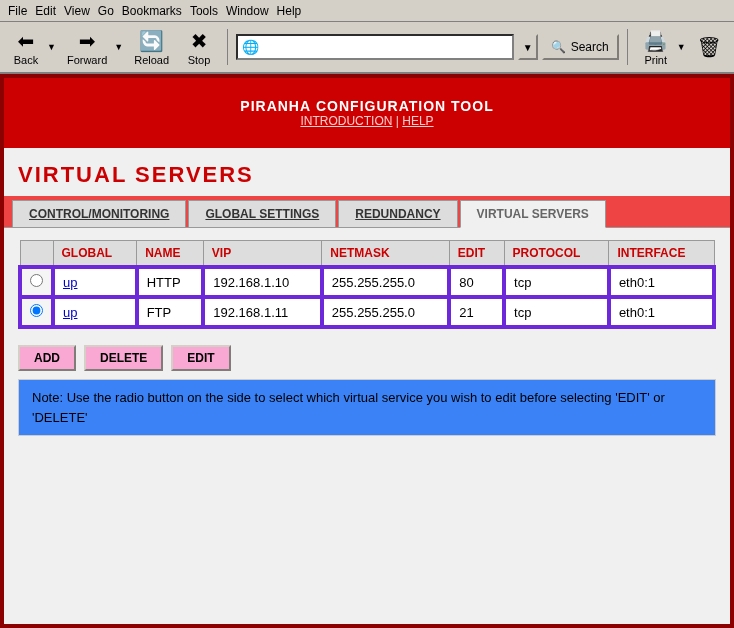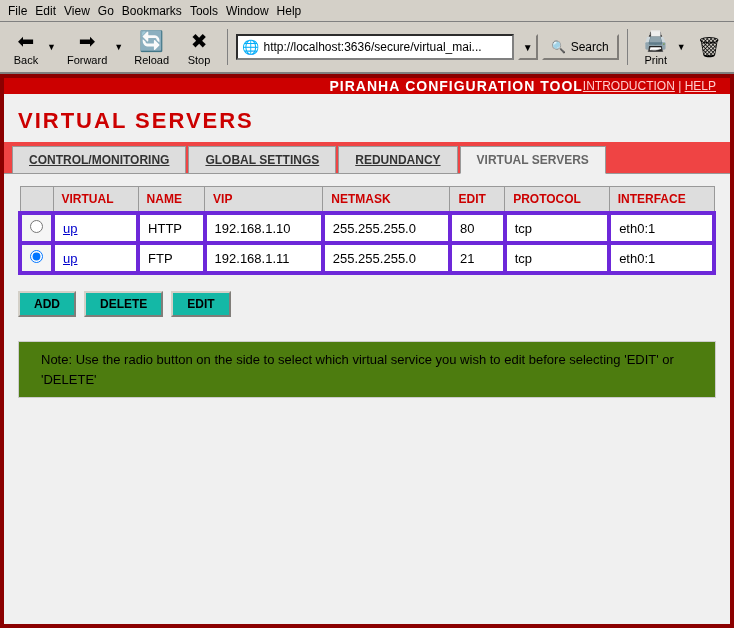--- a/index.html
+++ b/index.html
@@ -130,24 +130,25 @@
     .inner-content {
       background: #f0f0f0;
       height: 100%;
       overflow-y: auto;
     }
 
     
     .app-header {
       background: #cc0000;
       color: #fff;
-      padding: 0 14px;
-      display: flex;
-      justify-content: flex-end;
-      align-items: center;
+      padding: 20px 14px;
+      display: flex;
+      justify-content: center;
+      align-items: center;
+      flex-direction: column;
     }
     .app-title {
       font-size: 14px;
       font-weight: bold;
       letter-spacing: 1px;
     }
     .app-title span.brand { color: #fff; font-weight: 900; }
     .header-links {
       font-size: 12px;
       color: #ffcccc;
@@ -233,38 +234,38 @@
       cursor: pointer;
     }
 
     
     .action-buttons {
       padding: 8px 14px;
       display: flex;
       gap: 8px;
     }
     .action-btn {
-      background: #14b8a6;
+      background: #f9a8d4;
       border: 2px outset #d4d0c8;
       padding: 4px 14px;
       font-size: 12px;
       font-weight: bold;
       cursor: pointer;
       color: #000;
     }
 
     
     .note-text {
-      padding: 8px 22px;
+      padding: 8px 13px;
       font-size: 13px;
       color: #000;
       line-height: 1.5;
       border: 1px solid #ccc;
-      margin: 16px 14px 14px 14px;
-      background: #4d7c0f;
+      margin: 0 14px 14px 14px;
+      background: #3b82f6;
     }
   </style>
 </head>
 <body>
 
 <div class="menu-bar">
   <span class="menu-item">File</span>
   <span class="menu-item">Edit</span>
   <span class="menu-item">View</span>
   <span class="menu-item">Go</span>
@@ -299,21 +300,20 @@
   <button class="toolbar-btn">
     <span class="icon">✖</span>
     <span>Stop</span>
   </button>
 
   <div class="toolbar-separator"></div>
 
   <div class="address-bar">
     <div class="address-input-wrap">
       <span class="address-icon">🌐</span>
-      <input class="address-input" type="text" value="http://localhost:3636/secure/virtual_mai..." style="">
     </div>
     <button class="address-dropdown">▼</button>
     <button class="search-btn">
       <span>🔍</span>
       <span>Search</span>
     </button>
   </div>
 
   <div class="toolbar-separator"></div>
 
@@ -351,21 +351,21 @@
       <div class="nav-tab">GLOBAL SETTINGS</div>
       <div class="nav-tab">REDUNDANCY</div>
       <div class="nav-tab active">VIRTUAL SERVERS</div>
     </div>
 
     <div class="table-wrap">
       <table>
         <thead>
           <tr>
             <th></th>
-            <th>VIRTUAL</th>
+            <th>GLOBAL</th>
             <th>NAME</th>
             <th>VIP</th>
             <th>NETMASK</th>
             <th>EDIT</th>
             <th>PROTOCOL</th>
             <th>INTERFACE</th>
           </tr>
         </thead>
         <tbody>
           <tr>

